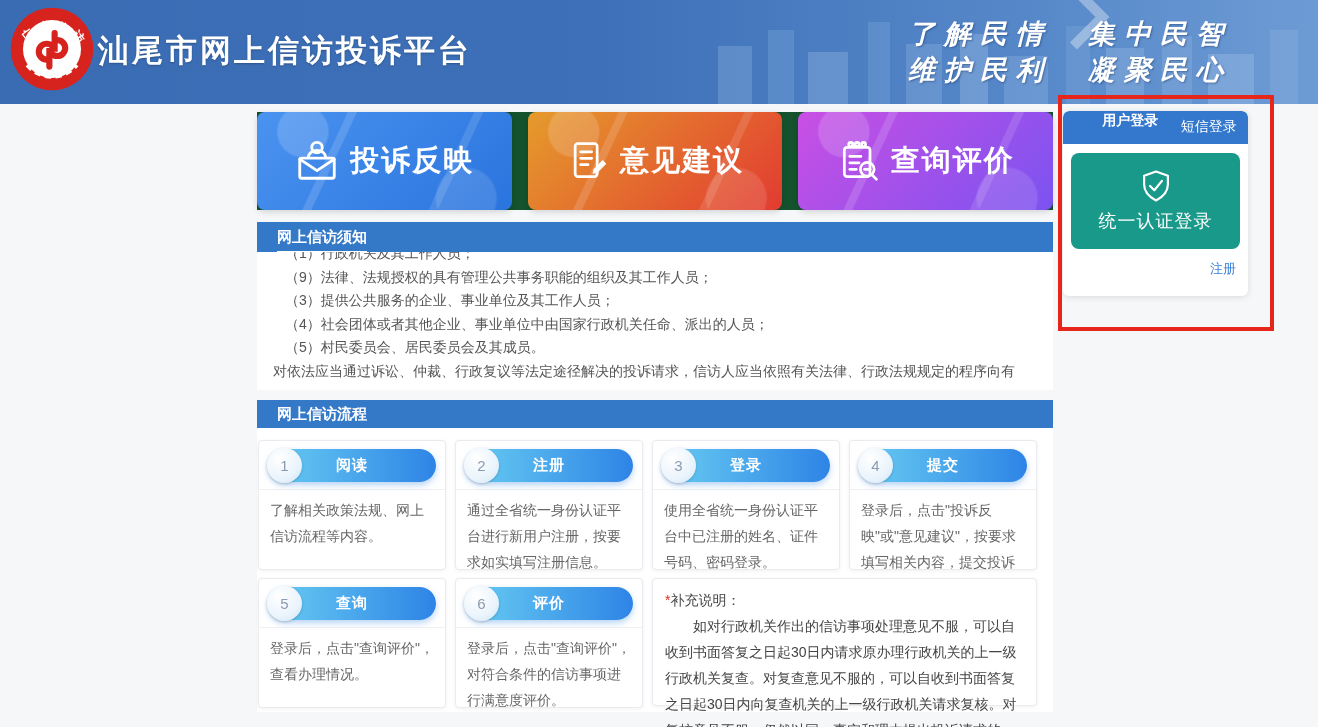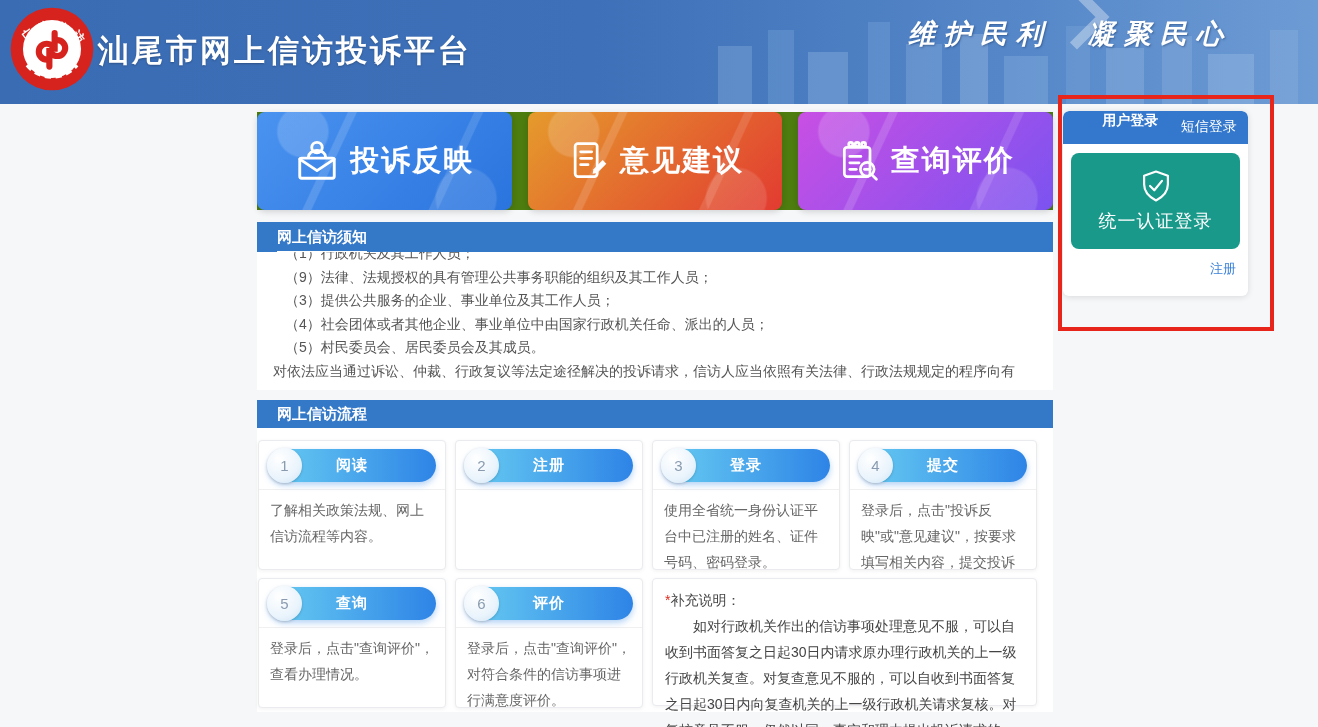--- a/index.html
+++ b/index.html
@@ -34,21 +34,21 @@
   .slogan {
     position:absolute; right:86px; top:16px; text-align:center;
     font-family:"Liberation Serif","DejaVu Serif",serif;
     font-style:italic; font-weight:bold; color:#fff;
     font-size:27px; letter-spacing:9px; line-height:36px;
     text-shadow:1px 1px 2px rgba(30,60,110,.5);
   }
   
   .actions {
     position:absolute; left:257px; top:112px; width:796px; height:98px;
-    display:flex; gap:16px; background:#4d7c0f;
+    display:flex; gap:16px; background:#14532d;
   }
   .action-btn {
     flex:1; border:none; border-radius:8px; cursor:pointer;
     display:flex; align-items:center; justify-content:center; gap:10px;
     color:#fff; font-size:29px; font-weight:bold; letter-spacing:2px;
     font-family:inherit; position:relative; overflow:hidden;
     box-shadow:0 2px 6px rgba(0,0,0,.15);
   }
   .action-btn::before {
     content:""; position:absolute; inset:0;
@@ -178,20 +178,21 @@
       <textPath href="#arcTop" startOffset="14%">广东信访</textPath>
     </text>
     <path d="M 22 68 A 36 36 0 0 0 78 68" fill="none" stroke="#ffffff" stroke-width="5" stroke-dasharray="7 5"></path>
     <path d="M44 62 a9 9 0 1 1 9 -9 L53 32" fill="none" stroke="#d7231d" stroke-width="7" stroke-linecap="round"></path>
     <path d="M56 40 a9 9 0 1 1 -9 9 L47 70" fill="none" stroke="#d7231d" stroke-width="7" stroke-linecap="round"></path>
   </svg>
 
   <div class="site-title">汕尾市网上信访投诉平台</div>
 
   <div class="slogan">
+    <div>了解民情　集中民智</div>
     <div>维护民利　凝聚民心</div>
   </div>
 </div>
 
 <div class="actions">
   <button class="action-btn btn-complaint">
     <svg width="46" height="46" viewBox="0 0 48 48" fill="none" stroke="#fff" stroke-width="3" stroke-linejoin="round" stroke-linecap="round">
       <circle cx="24" cy="10" r="5.5"></circle>
       <path d="M15 20 a9 7 0 0 1 18 0"></path>
       <rect x="6" y="21" width="36" height="21" rx="2"></rect>
@@ -256,20 +257,21 @@
         </div>
       <div class="step-desc">了解相关政策法规、网上信访流程等内容。</div>
     </div>
     <div class="step-card">
       <div class="step-head">
           <div class="step-pill">
         <span class="step-num">2</span>
         <span class="step-label">注册</span>
       </div>
         </div>
+      <div class="step-desc">通过全省统一身份认证平台进行新用户注册，按要求如实填写注册信息。</div>
     </div>
     <div class="step-card">
       <div class="step-head">
           <div class="step-pill">
         <span class="step-num">3</span>
         <span class="step-label">登录</span>
       </div>
         </div>
       <div class="step-desc">使用全省统一身份认证平台中已注册的姓名、证件号码、密码登录。</div>
     </div>

